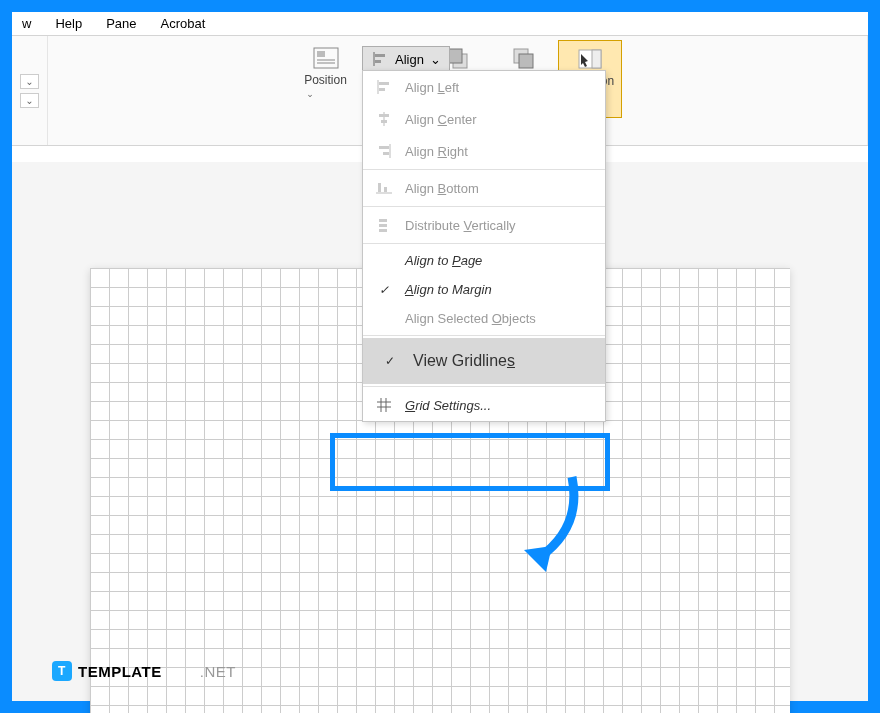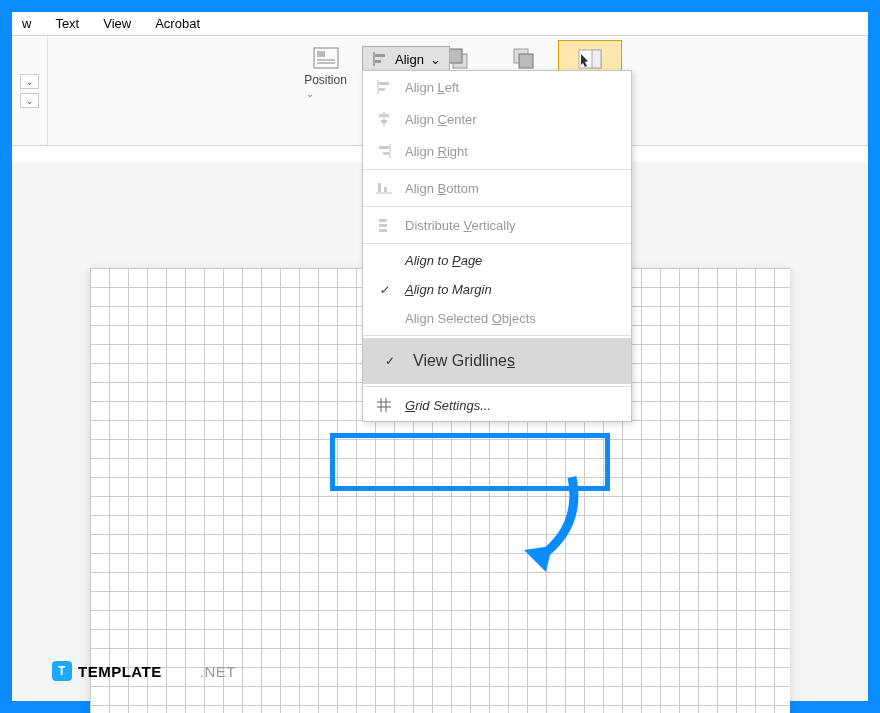--- a/index.html
+++ b/index.html
@@ -13,21 +13,21 @@
 .group { display: flex; flex-direction: column; align-items: center; border-right: 1px solid #e5e5e5; padding: 4px 6px 2px 6px; }
 .group-btns { display: flex; gap: 2px; }
 .btn { display: flex; flex-direction: column; align-items: center; justify-content: flex-start; width: 64px; padding: 4px 2px; font-size: 12px; color: #444; cursor: default; }
 .btn .ico { width: 28px; height: 28px; display: flex; align-items: center; justify-content: center; margin-bottom: 2px; }
 .btn .lbl { text-align: left; line-height: 1.1; }
 .btn .chev { font-size: 9px; color: #666; margin-left: 2px; }
 .group-label { font-size: 11px; color: #666; margin-top: auto; padding: 2px 0; }
 .selpane { background: #ffe8b0; border: 1px solid #d4a000; }
 .align-btn-wrap { position: absolute; left: 350px; top: 34px; }
 .align-btn { display: flex; align-items: center; gap: 6px; border: 1px solid #adadad; background: #e1e1e1; padding: 3px 8px; font-size: 13px; }
-.dropdown { position: absolute; left: 350px; top: 58px; width: 270px; background: #fff; border: 1px solid #c6c6c6; box-shadow: 2px 2px 6px rgba(0,0,0,0.15); z-index: 10; }
+.dropdown { position: absolute; left: 350px; top: 58px; width: 244px; background: #fff; border: 1px solid #c6c6c6; box-shadow: 2px 2px 6px rgba(0,0,0,0.15); z-index: 10; }
 .dd-item { display: flex; align-items: center; gap: 12px; padding: 7px 12px; font-size: 13px; color: #9a9a9a; cursor: default; }
 .dd-item.enabled { color: #333; font-style: italic; }
 .dd-ico { width: 18px; height: 18px; display: flex; align-items: center; justify-content: center; flex-shrink: 0; }
 .dd-check { width: 18px; font-size: 12px; color: #333; flex-shrink: 0; text-align: center; }
 .dd-sep { border-top: 1px solid #e0e0e0; margin: 2px 0; }
 .dd-highlight { position: absolute; left: 318px; top: 421px; width: 280px; height: 58px; border: 5px solid #0a8cff; z-index: 20; pointer-events: none; }
 .dd-hl-row { background: #d8d8d8; padding: 14px 18px; font-size: 16px; color: #333; display: flex; align-items: center; gap: 14px; z-index: 11; position: relative; }
 .page-area { position: absolute; left: 0; right: 0; top: 150px; bottom: 0; background: #f5f5f5; display: flex; justify-content: center; padding-top: 106px; }
 .page { width: 700px; height: 520px; background: #fff; box-shadow: 0 2px 8px rgba(0,0,0,0.15);
   background-image: linear-gradient(#ccc 1px, transparent 1px), linear-gradient(90deg, #ccc 1px, transparent 1px);
@@ -37,22 +37,22 @@
 .wm-badge { width: 20px; height: 20px; background: #1ba8ff; border-radius: 4px; display: flex; align-items: center; justify-content: center; color: #fff; font-size: 12px; font-weight: bold; }
 .net { color: #999; font-weight: normal; margin-left: 38px; }
 u.acc { text-decoration: underline; }
 </style>
 </head>
 <body>
 
 <div class="frame">
   <div class="menubar">
     <span>w</span>
-    <span>Text</span>
-    <span>View</span>
+    <span>Help</span>
+    <span>Pane</span>
     <span>Acrobat</span>
   </div>
 
   <div class="ribbon">
     <div class="qat">
       <div class="qat-chevron">⌄</div>
       <div class="qat-chevron">⌄</div>
     </div>
     <div class="group" style="flex:1;">
       <div class="group-btns">

